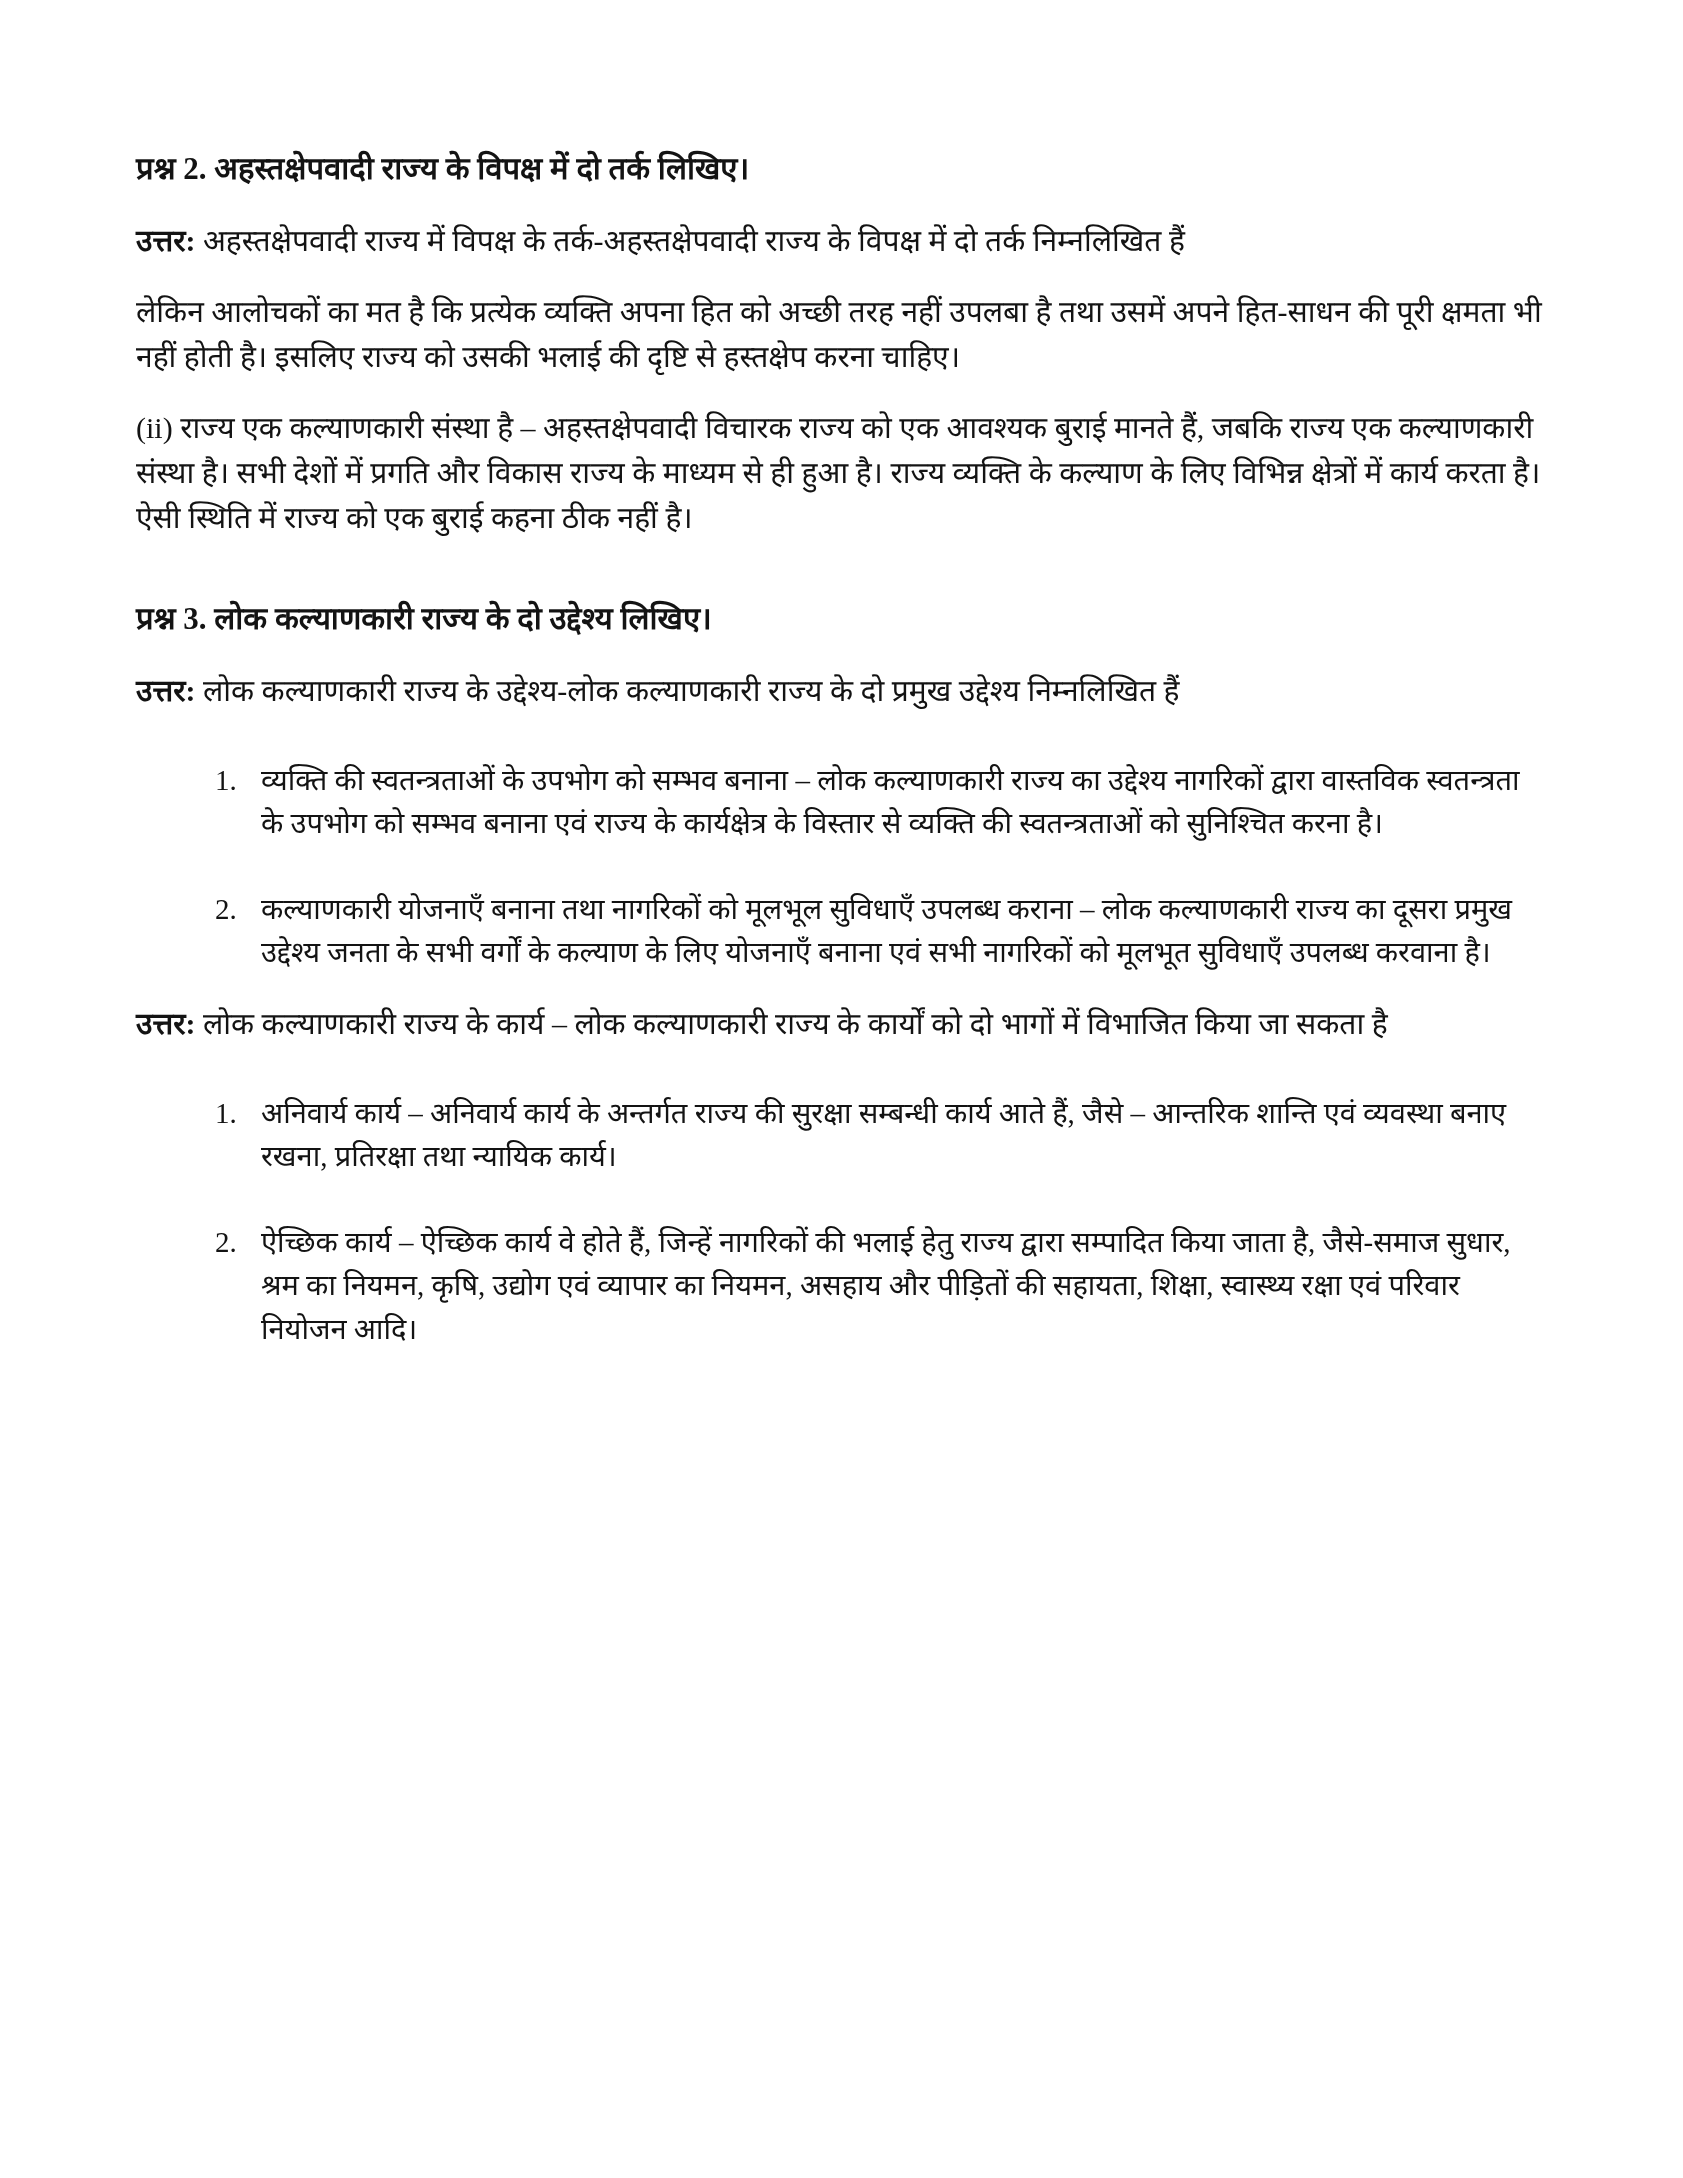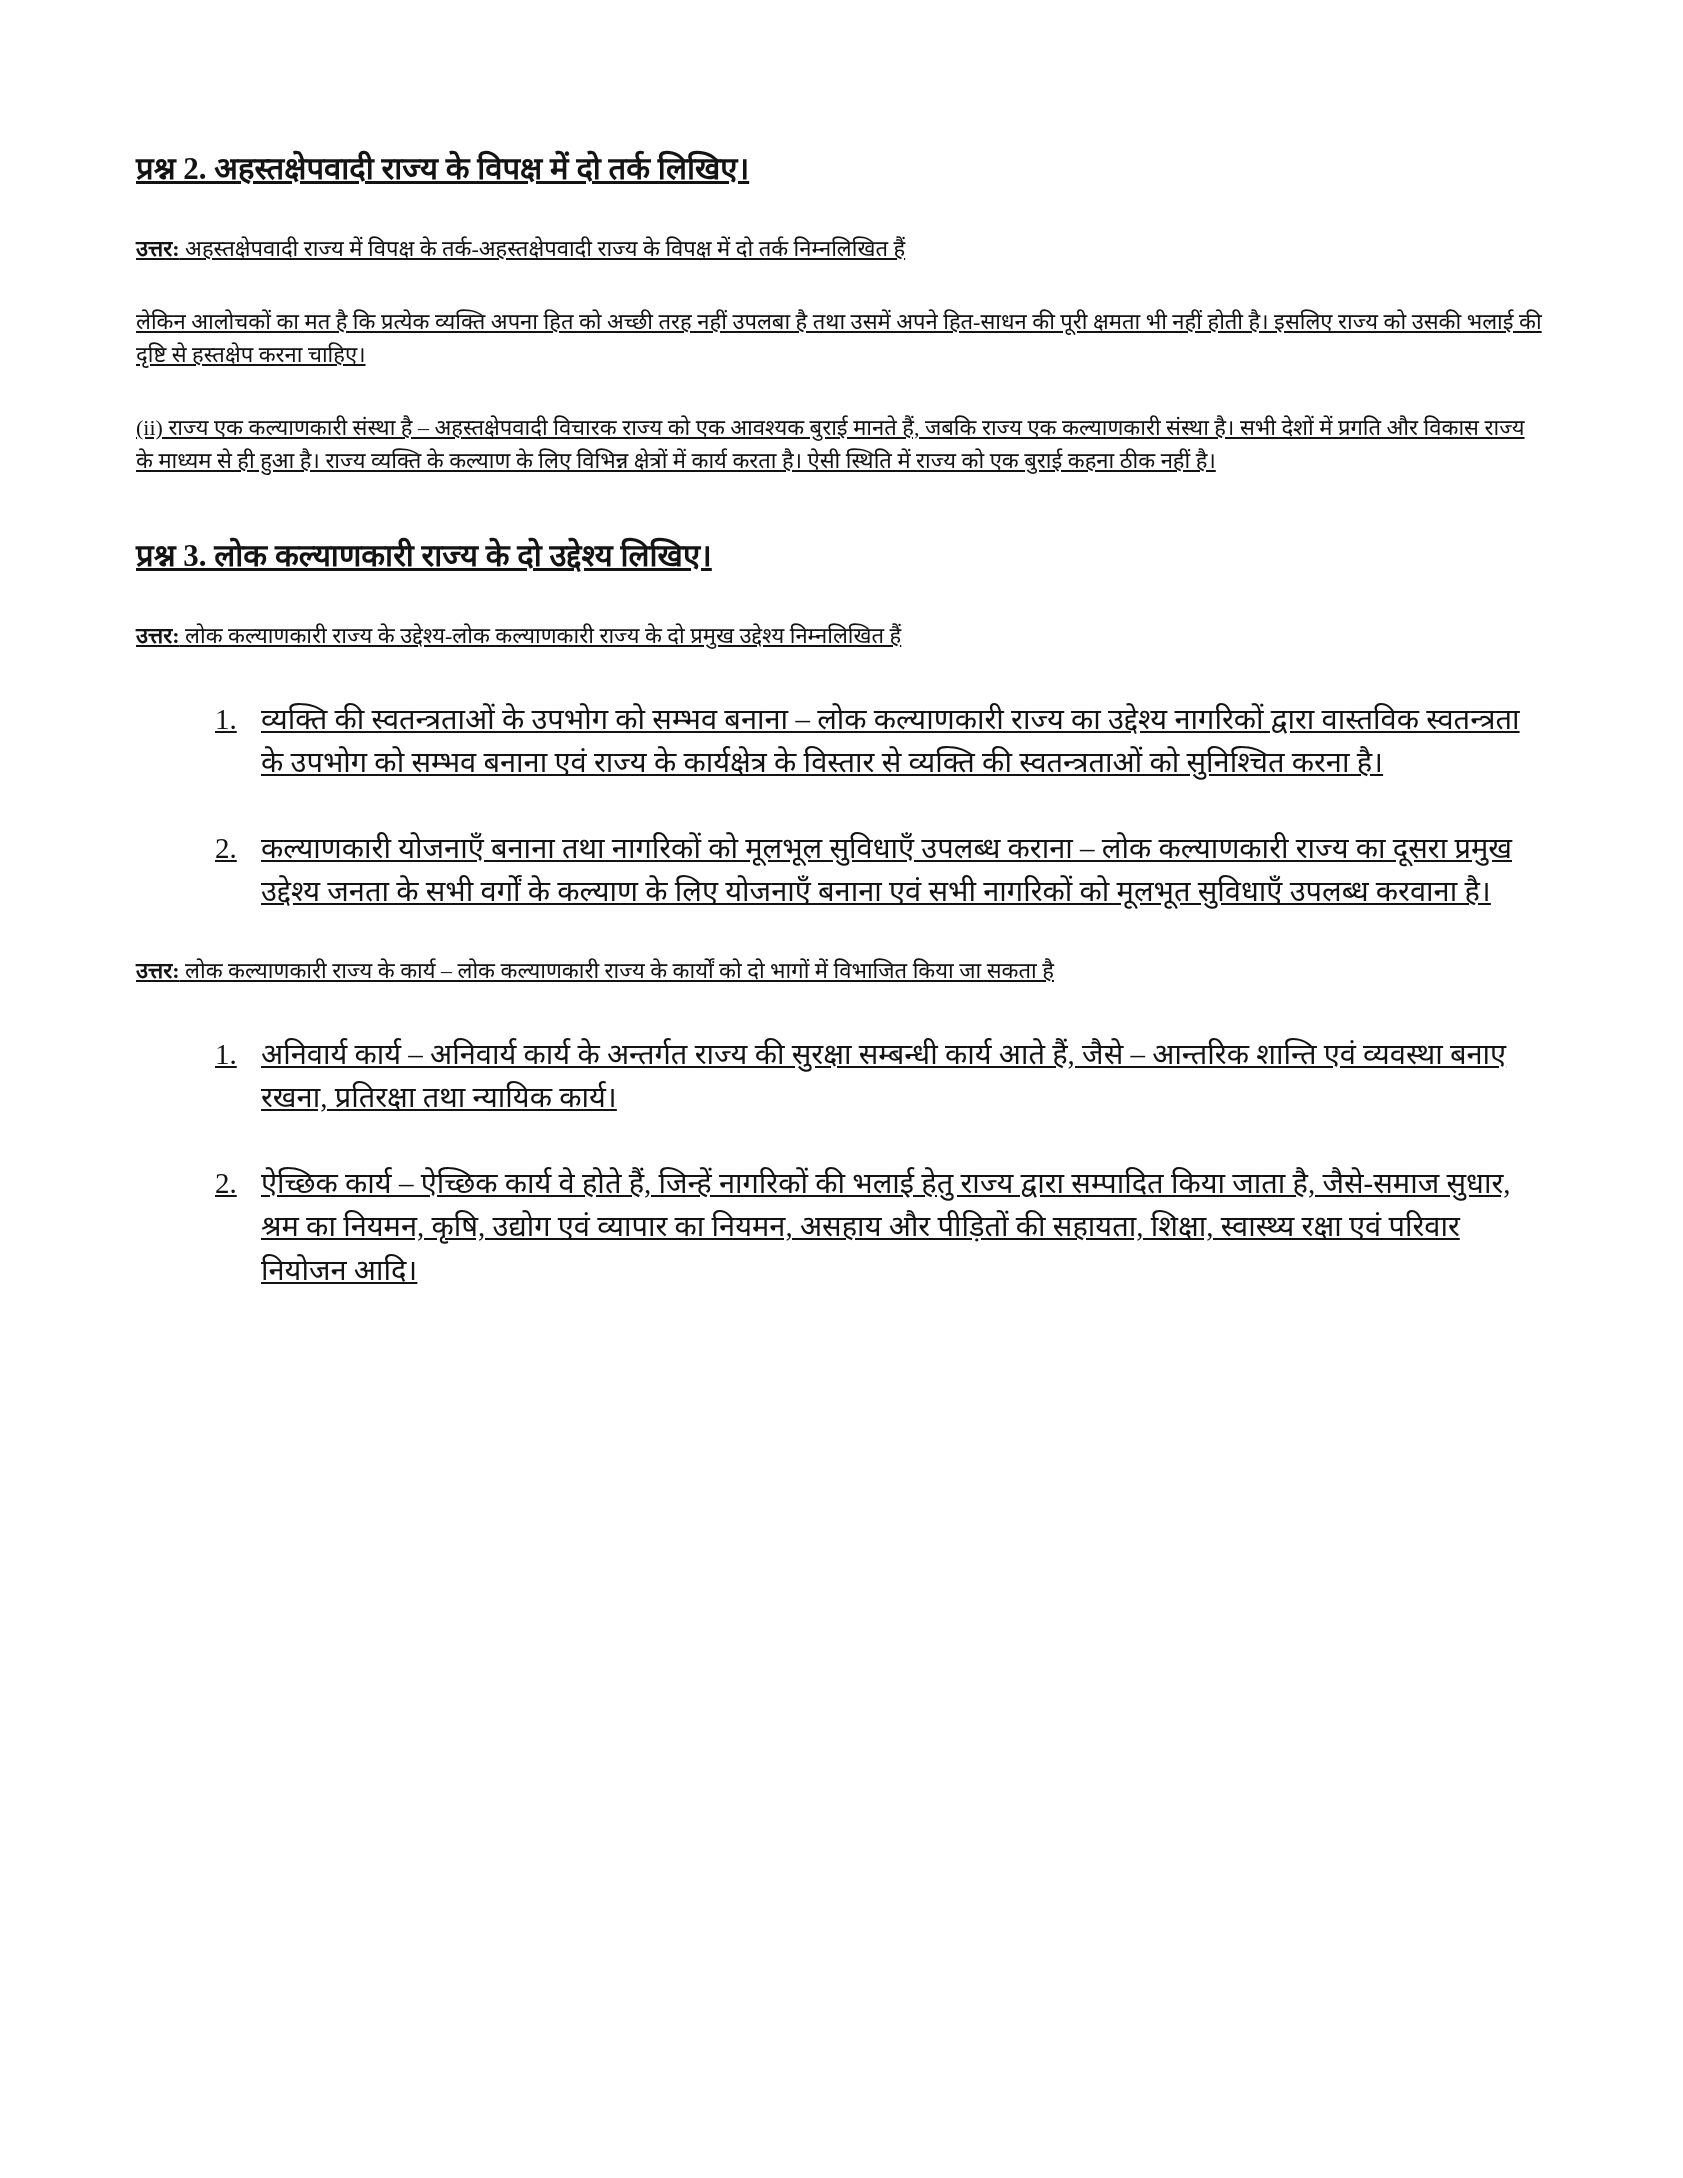--- a/index.html
+++ b/index.html
@@ -12,35 +12,34 @@
     height: 2178px;
     font-family: "Liberation Serif", "DejaVu Serif", serif;
     color: #131313;
   }
   .page {
     box-sizing: border-box;
     width: 1683px;
     min-height: 2178px;
     padding: 147px 137px 94px 136px;
     background: #ffffff;
-    text-decoration: underline;
   }
   .q-heading {
     font-size: 31px;
     font-weight: 700;
     line-height: 1.45;
     margin: 57px 0 0 0;
   }
   .q-heading:first-child {
     margin-top: 0;
   }
   .para {
-    font-size: 22px;
+    font-size: 30px;
     line-height: 1.5;
-    margin: 40px 0 0 0;
+    margin: 26px 0 0 0;
     max-width: 1418px;
   }
   .ans-prefix {
     font-weight: 700;
   }
   .olist {
     margin: 46px 0 0 0;
   }
   .oitem {
     display: flex;

